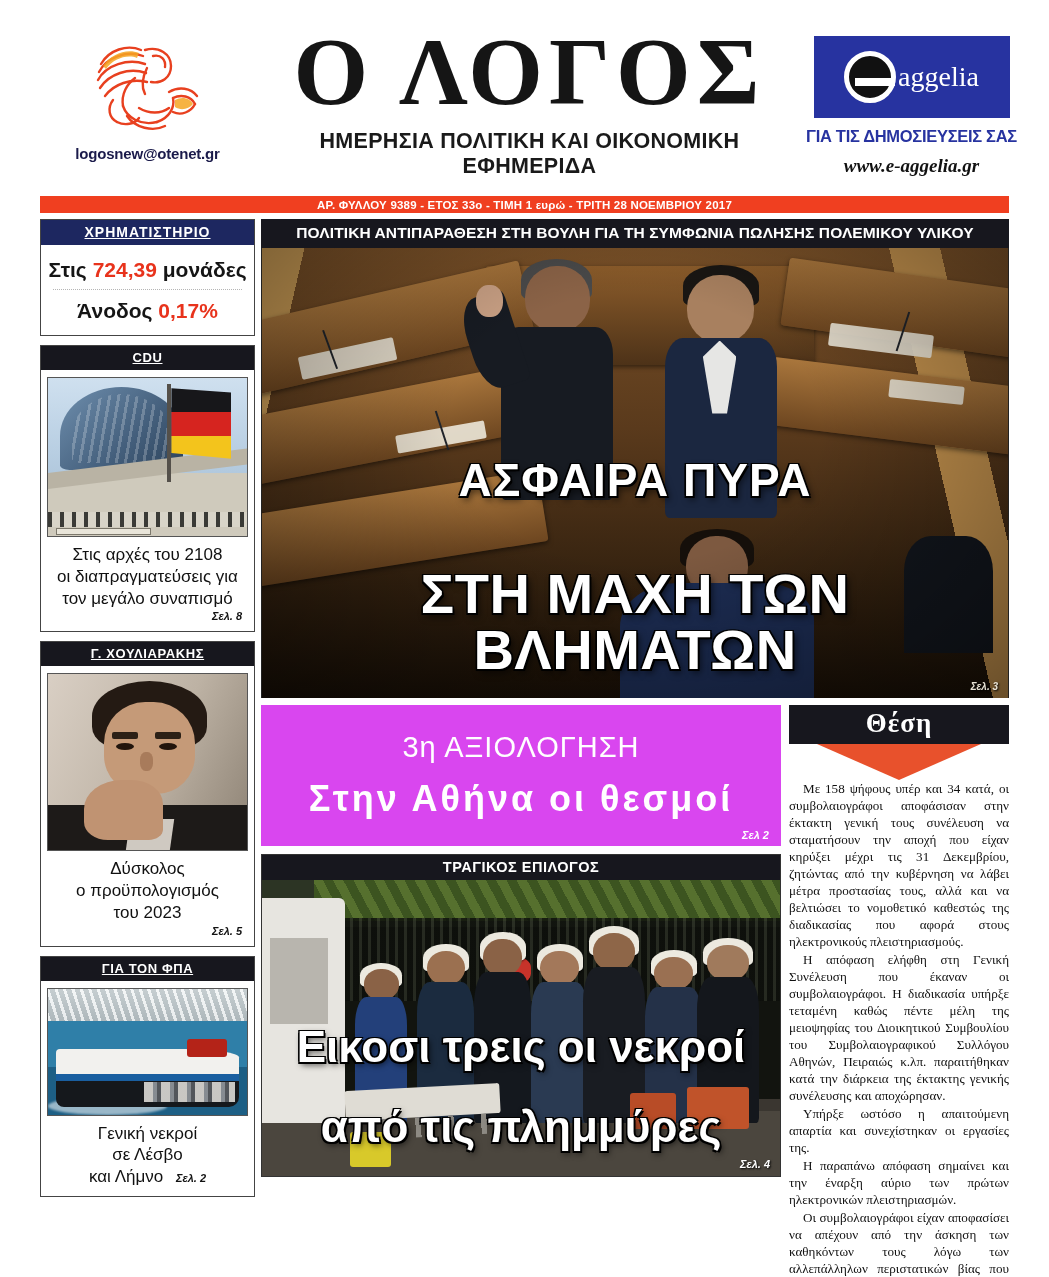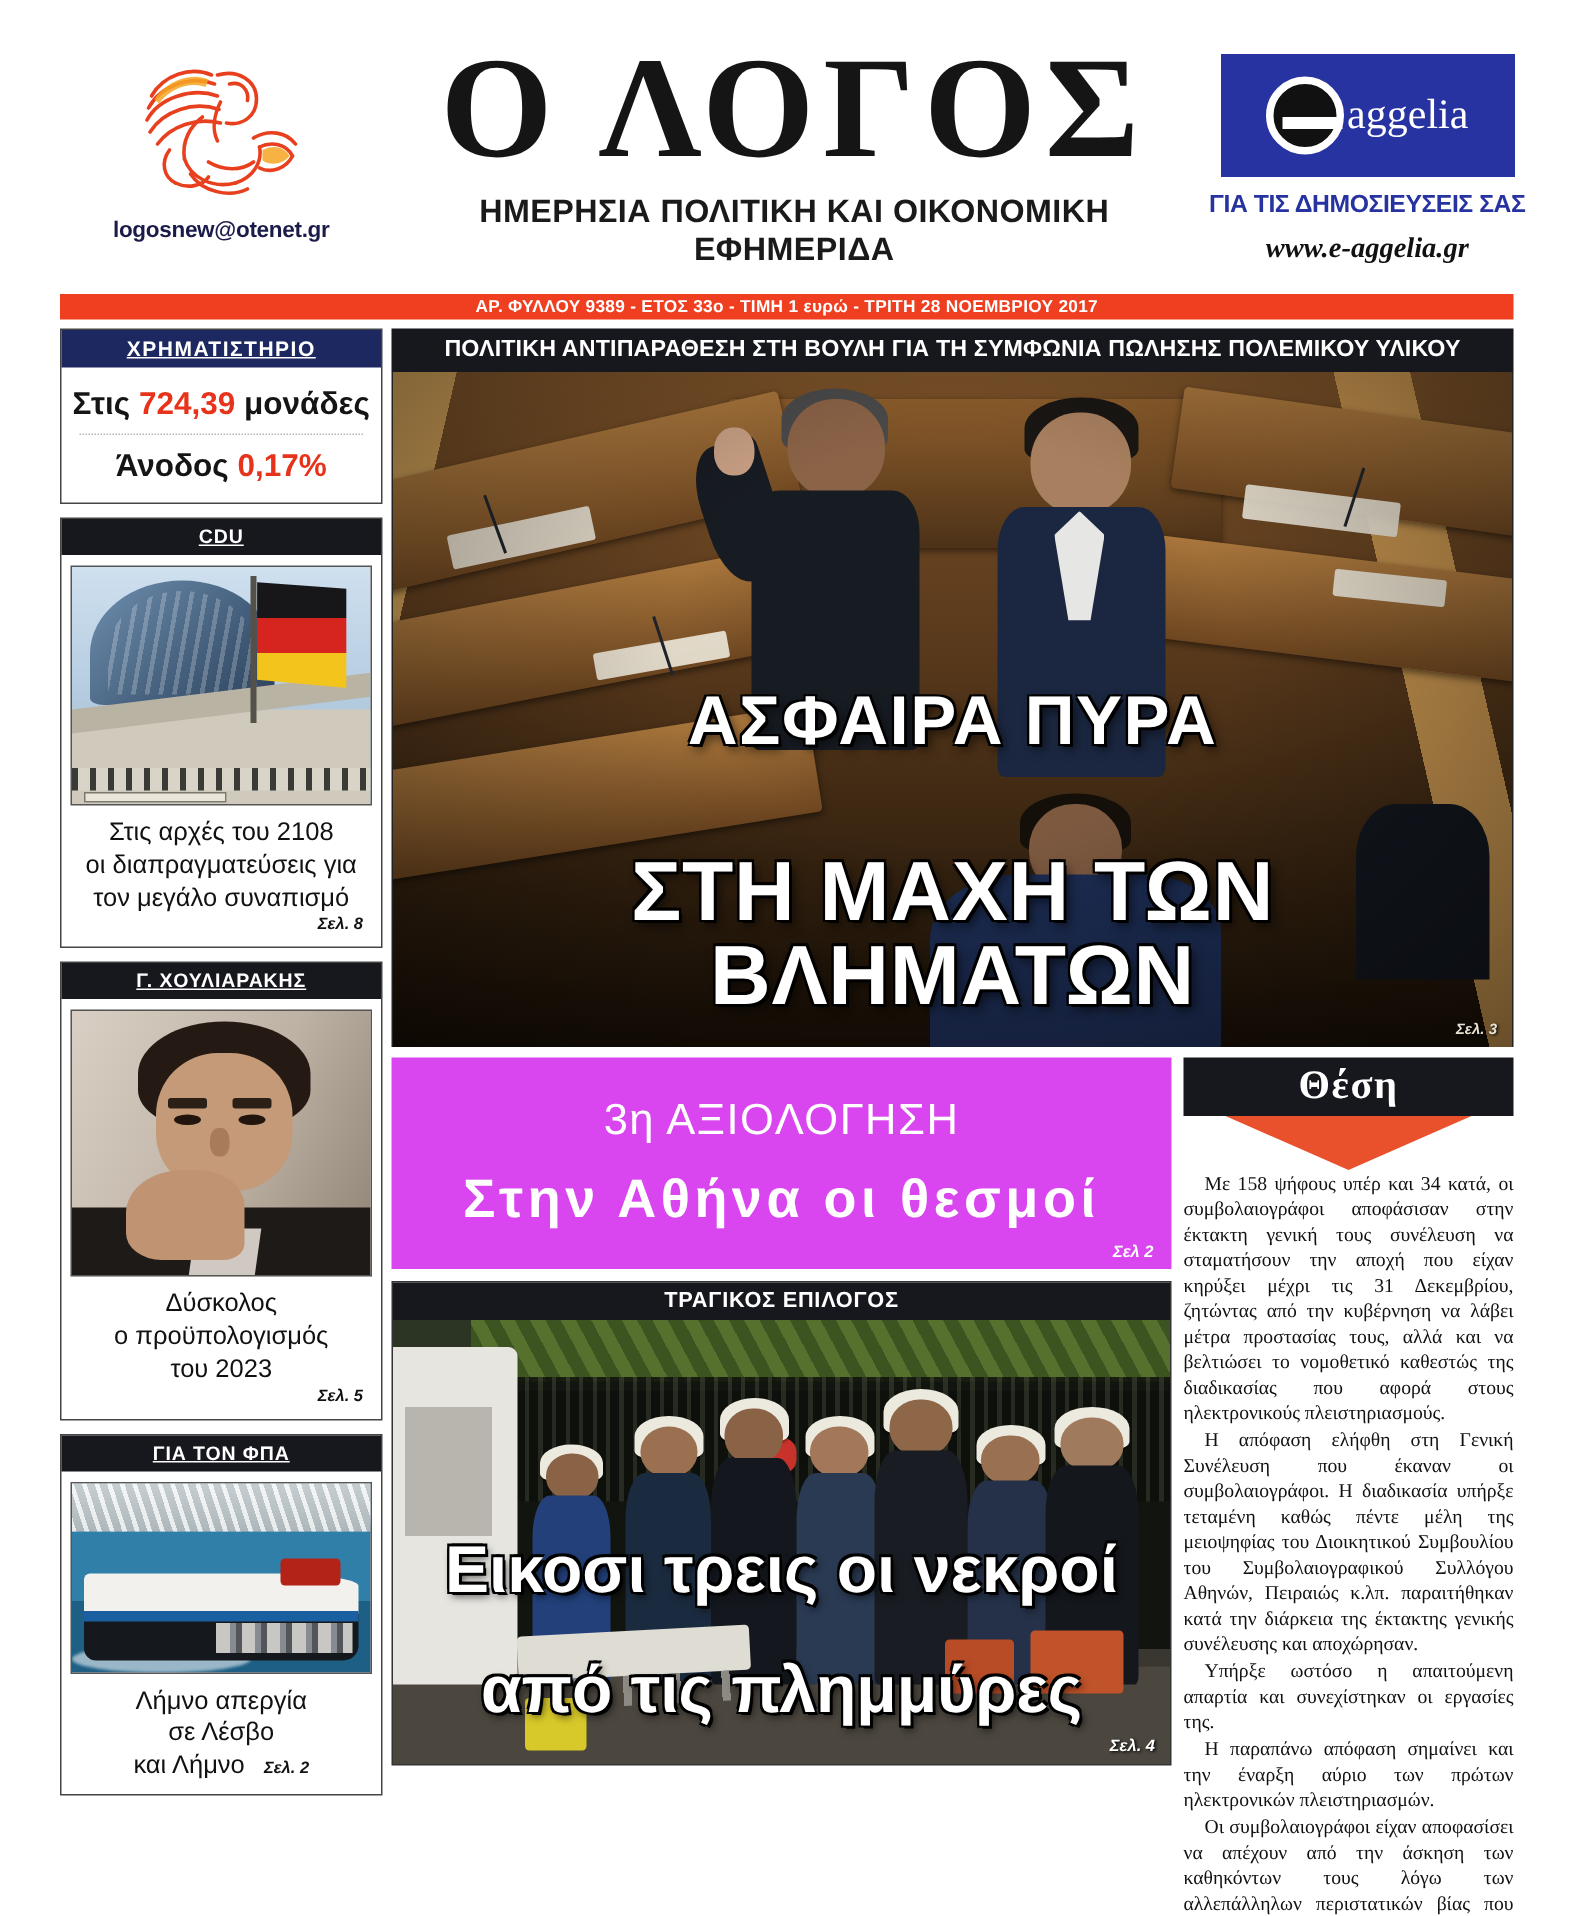--- a/index.html
+++ b/index.html
@@ -399,21 +399,21 @@
           <div class="sb-photo ferry" style="height:128px">
             <div class="fy-land"></div>
             <div class="fy-wake"></div>
             <div class="fy-hull"></div>
             <div class="fy-white"></div>
             <div class="fy-stripe"></div>
             <div class="fy-red"></div>
             <div class="fy-cars"></div>
           </div>
           <div class="sb-caption">
-            <div>Λήμνο απεργία</div>
+            <div>Γενική νεκροί</div>
             <div>σε Λέσβο</div>
             <div>
               <span>και Λήμνο</span>
               <span class="pg-ref-inline">Σελ. 2</span>
             </div>
           </div>
         </div>
       </div>
 
     </div>

